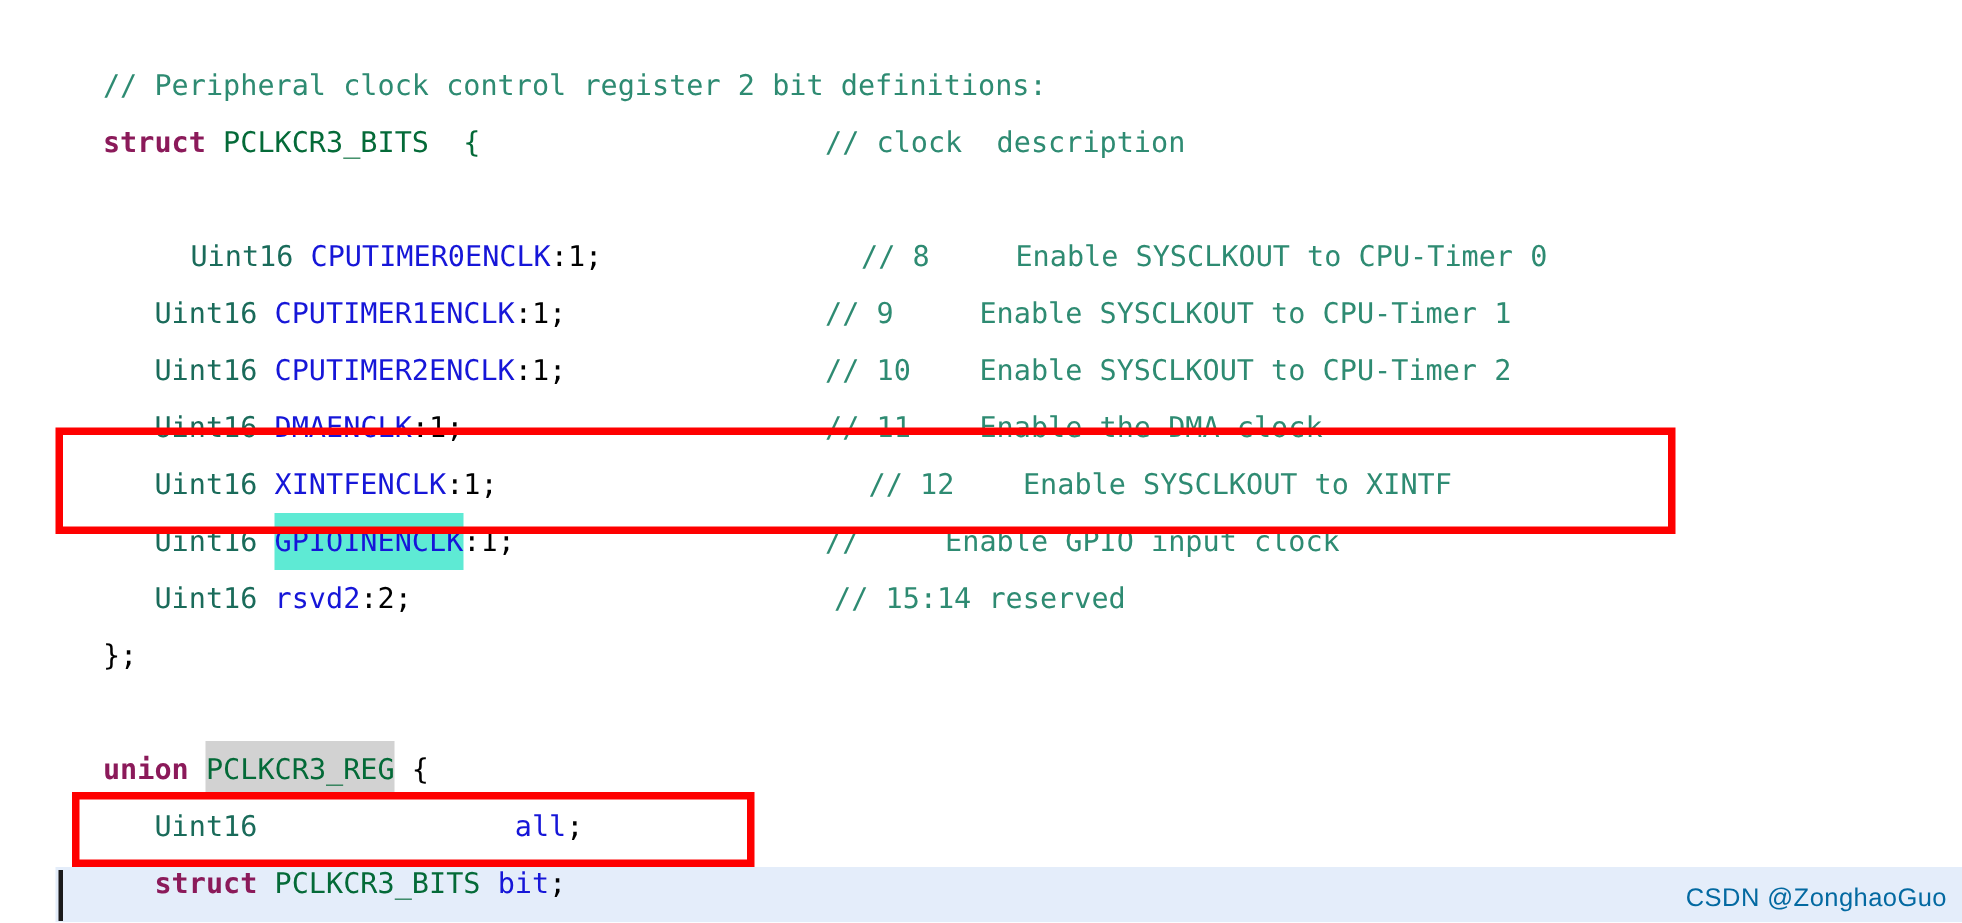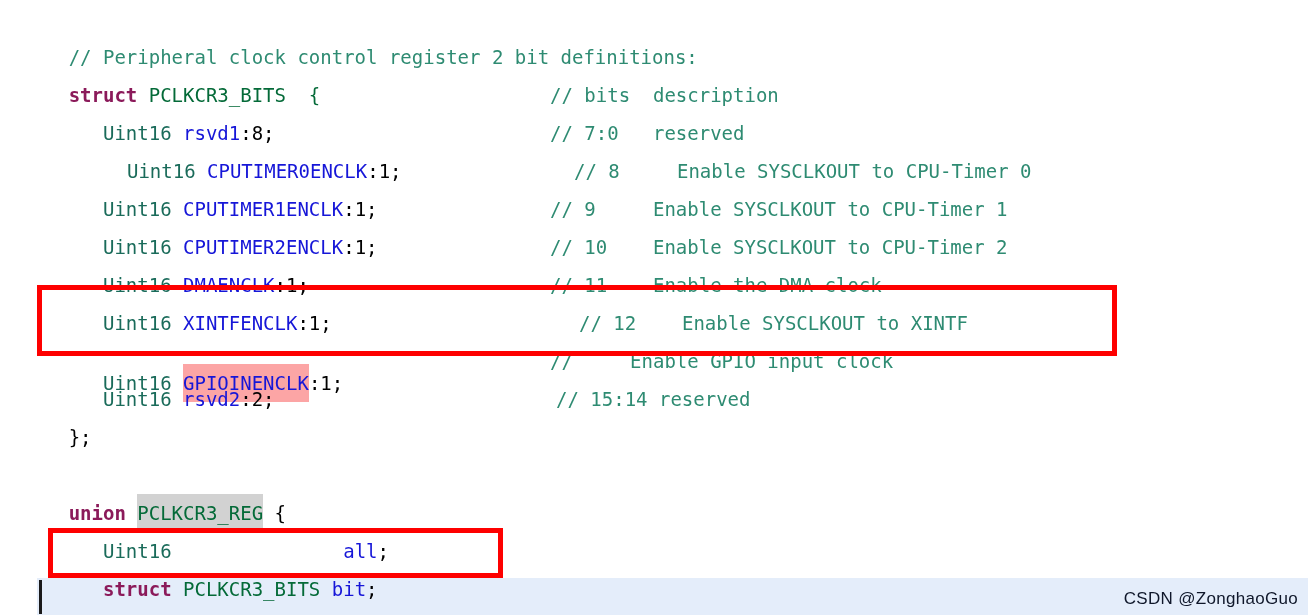--- a/index.html
+++ b/index.html
@@ -39,21 +39,21 @@
   
   .cmt      { color: #2e8b72; }
   .kw       { color: #8b1a5a; font-weight: bold; }
   .type     { color: #1a6b5a; }
   .typename { color: #046a38; }
   .ident    { color: #1616d8; }
   .punc     { color: #000000; }
   .plain    { color: #000000; }
 
   .hl-gray { background: #d2d2d2; }
-  .hl-sel  { background: #fca5a5; margin-top: 22px; }
+  .hl-sel  { background: #5eead4; }
 
   
   .current-line-hl {
     position: absolute;
     left: 37px;
     top: 578px;
     width: 1271px;
     height: 37px;
     background: #e4edfa;
   }
@@ -74,45 +74,42 @@
   }
   #red-box-1 { left: 37px;  top: 285px; width: 1080px; height: 71px; }
   #red-box-2 { left: 48px;  top: 528px; width: 455px;  height: 50px; }
 
   .watermark {
     position: absolute;
     right: 10px;
     bottom: 6px;
     font-family: "Liberation Sans", sans-serif;
     font-size: 17px;
-    color: #0f172a;
+    color: #0369a1;
     letter-spacing: 0.3px;
   }
 </style>
 </head>
 <body>
 
 <div id="screenshot">
 
   <div class="current-line-hl"></div>
   <div class="caret"></div>
 
   <div class="code-area">
 
     <div class="line" style="top:0px;">
       <span class="txt cmt">// Peripheral clock control register 2 bit definitions:</span>
     </div>
 
     <div class="line" style="top:38px;">
-      <span class="txt kw">struct</span><span class="txt typename"> PCLKCR3_BITS  {</span><span class="txt cmt" style="position:absolute;left:550px;">// bits  description</span>
+      <span class="txt kw">struct</span><span class="txt typename"> PCLKCR3_BITS  {</span><span class="txt cmt" style="position:absolute;left:550px;">// clock  description</span>
     </div>
 
-    <div class="line" style="top:76px;">
-      <span class="txt type">   Uint16 </span><span class="txt ident">rsvd1</span><span class="txt punc">:8;</span><span class="txt cmt" style="position:absolute;left:550px;">// 7:0   reserved</span>
-    </div>
 
     <div class="line" style="top:114px;margin-left:24px;">
       <span class="txt type">   Uint16 </span><span class="txt ident">CPUTIMER0ENCLK</span><span class="txt punc">:1;</span><span class="txt cmt" style="position:absolute;left:550px;">// 8     Enable SYSCLKOUT to CPU-Timer 0</span>
     </div>
 
     <div class="line" style="top:152px;">
       <span class="txt type">   Uint16 </span><span class="txt ident">CPUTIMER1ENCLK</span><span class="txt punc">:1;</span><span class="txt cmt" style="position:absolute;left:550px;">// 9     Enable SYSCLKOUT to CPU-Timer 1</span>
     </div>
 
     <div class="line" style="top:190px;">

